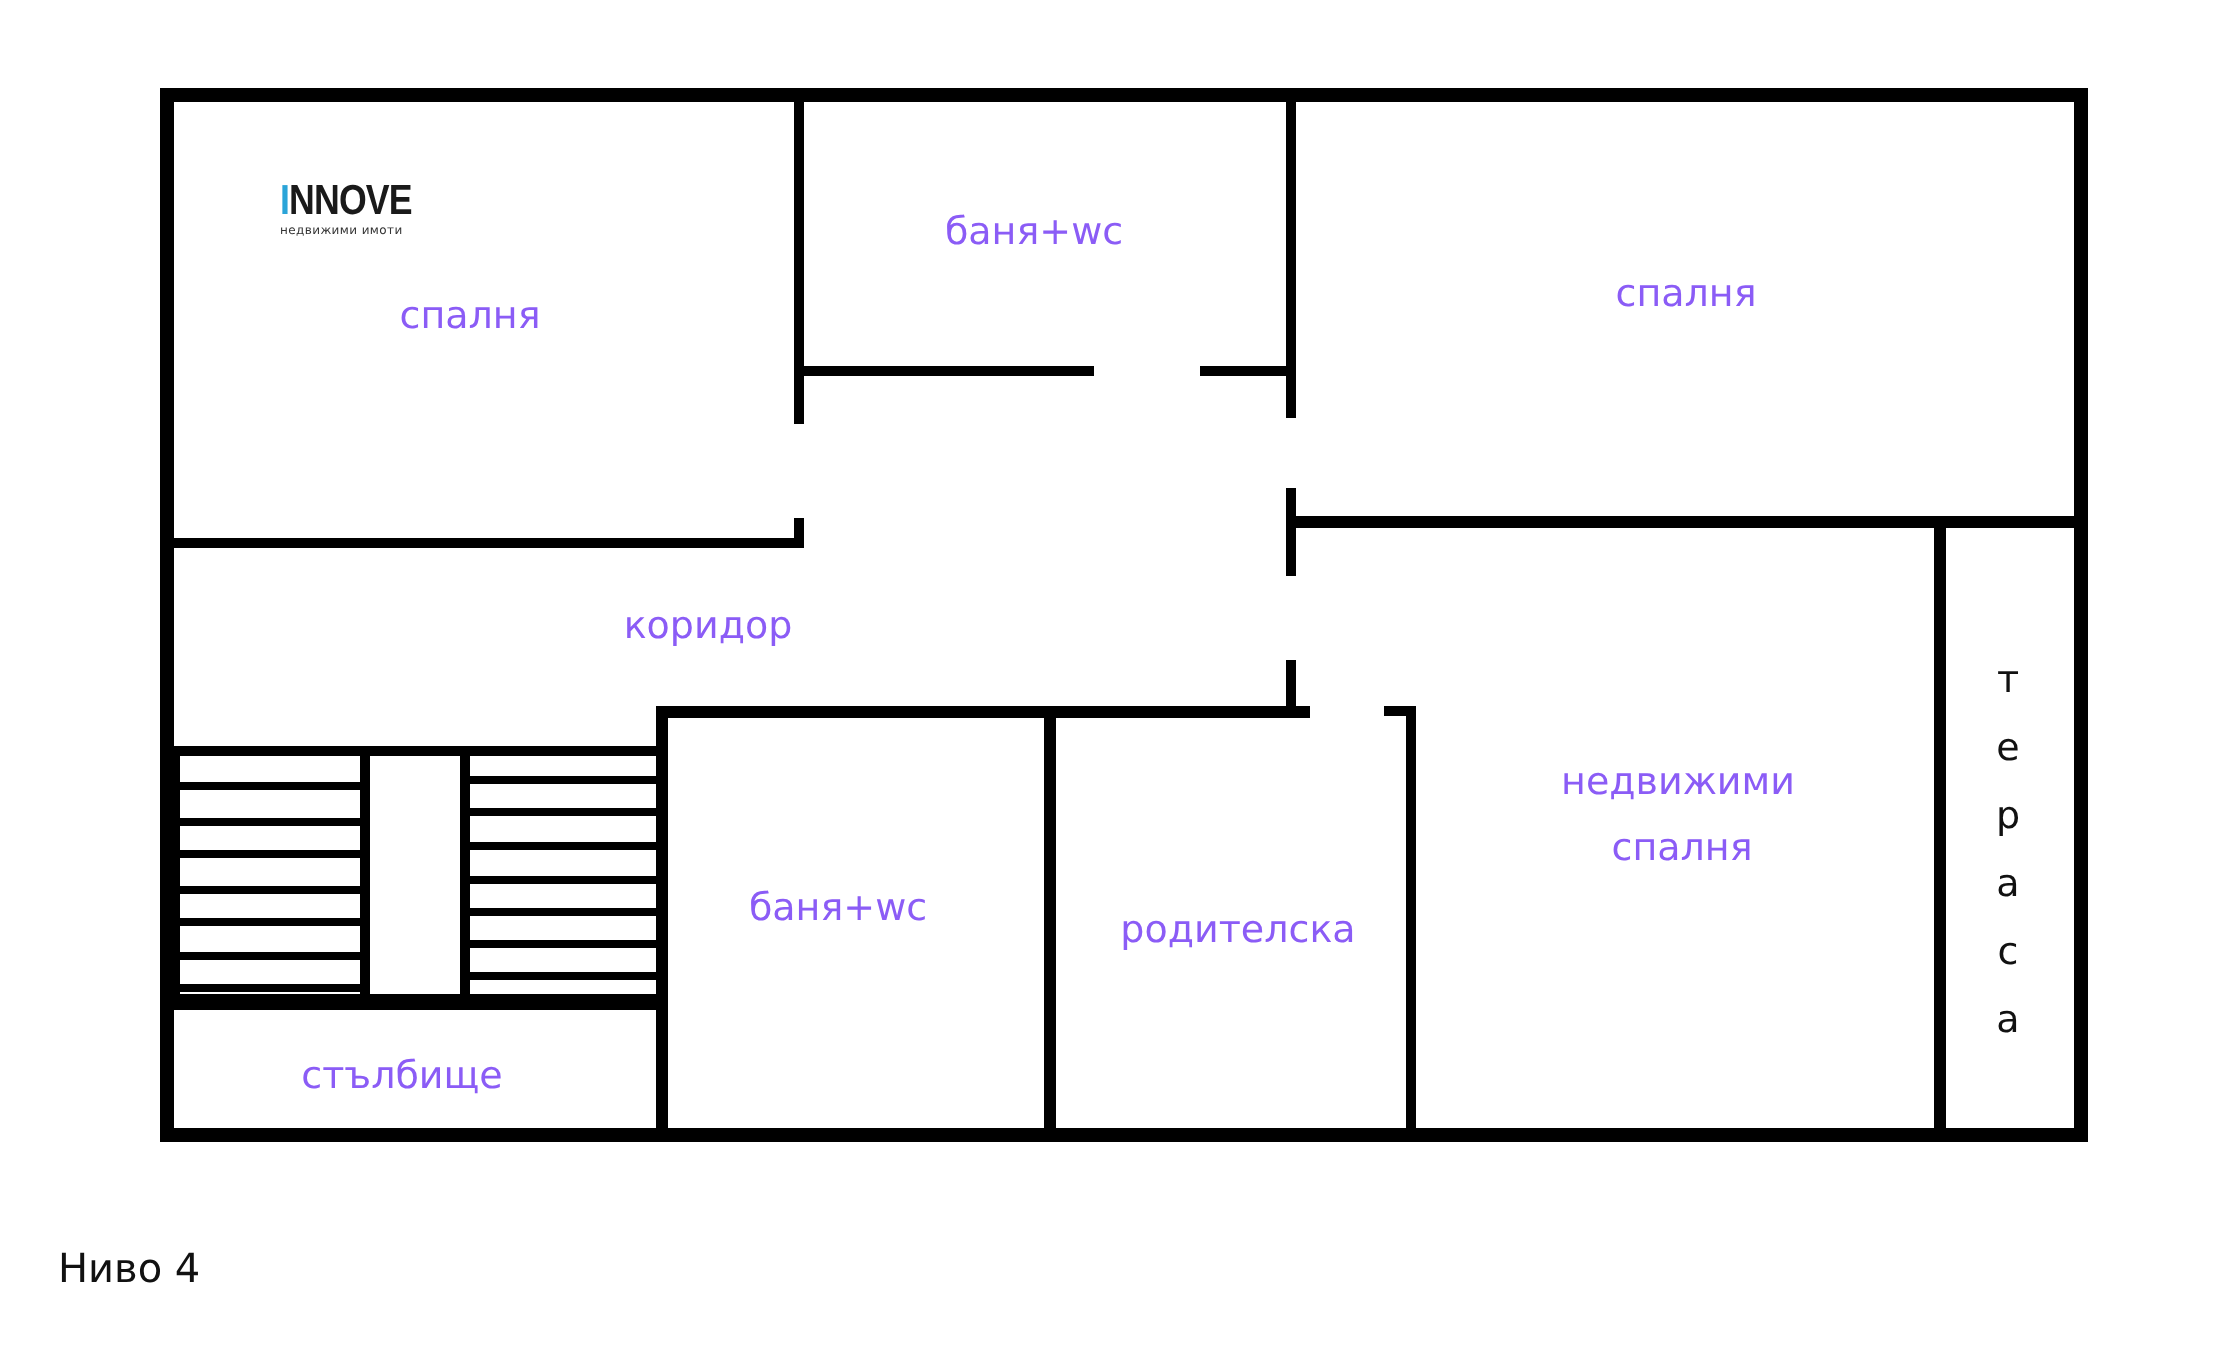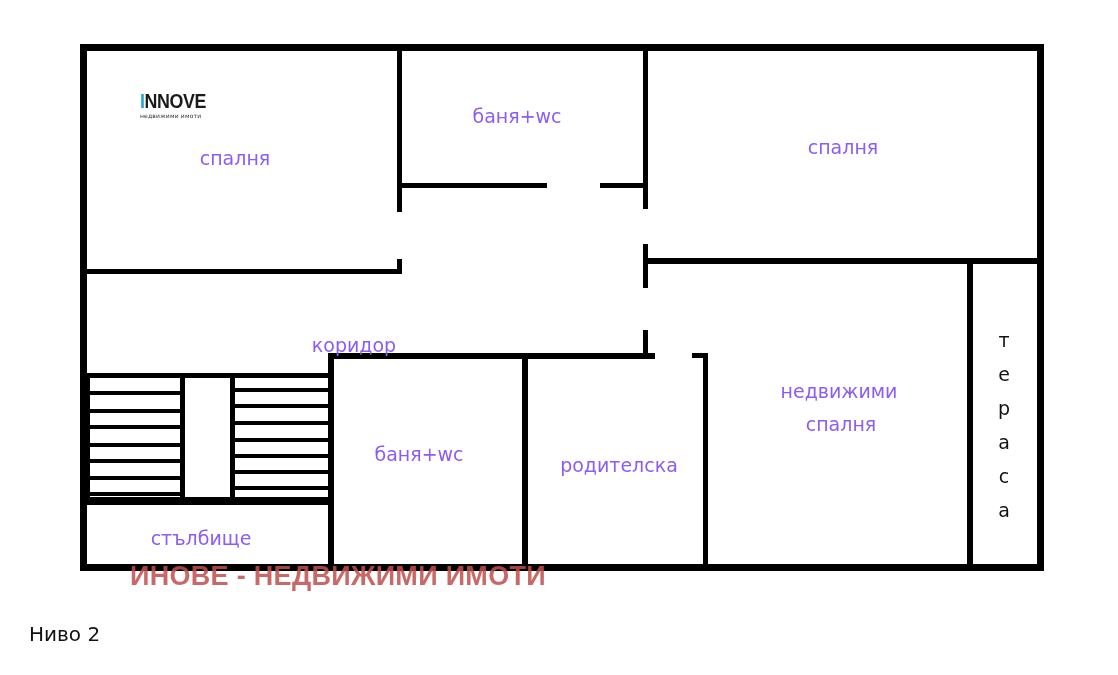--- a/index.html
+++ b/index.html
@@ -81,32 +81,31 @@
     </div>
 
   <div class="logo">
     <span class="logo-main"><span class="accent">I</span><span>NNOVE</span></span>
     <span class="logo-sub">недвижими имоти</span>
   </div>
 
   <div class="lbl center" style="left:235px;top:149px;">спалня</div>
   <div class="lbl center" style="left:517px;top:107px;">баня+wc</div>
   <div class="lbl center" style="left:843px;top:138px;">спалня</div>
-  <div class="lbl center" style="left:354px;top:304px;margin-top:32px;">коридор</div>
+  <div class="lbl center" style="left:354px;top:304px;">коридор</div>
   <div class="lbl center" style="left:201px;top:529px;text-align:center;">стълбище</div>
   <div class="lbl center" style="left:419px;top:445px;">баня+wc</div>
   <div class="lbl center" style="left:619px;top:456px;">родителска</div>
   <div class="lbl center" style="left:839px;top:382px;">недвижими</div>
   <div class="lbl center" style="left:841px;top:415px;">спалня</div>
 
   <div class="vertical" style="left:989px;top:323px;">
     <span>т</span>
     <span>е</span>
     <span>р</span>
     <span>а</span>
     <span>с</span>
     <span>а</span>
   </div>
 
-  <div class="watermark" id="wm" style="color: rgb(192, 80, 77);">ИНОВЕ - НЕДВИЖИМИ ИМОТИ</div>
 
-  <div class="level">Ниво 2</div>
+  <div class="level">Ниво 4</div>
 </div>
 
 </body></html>

